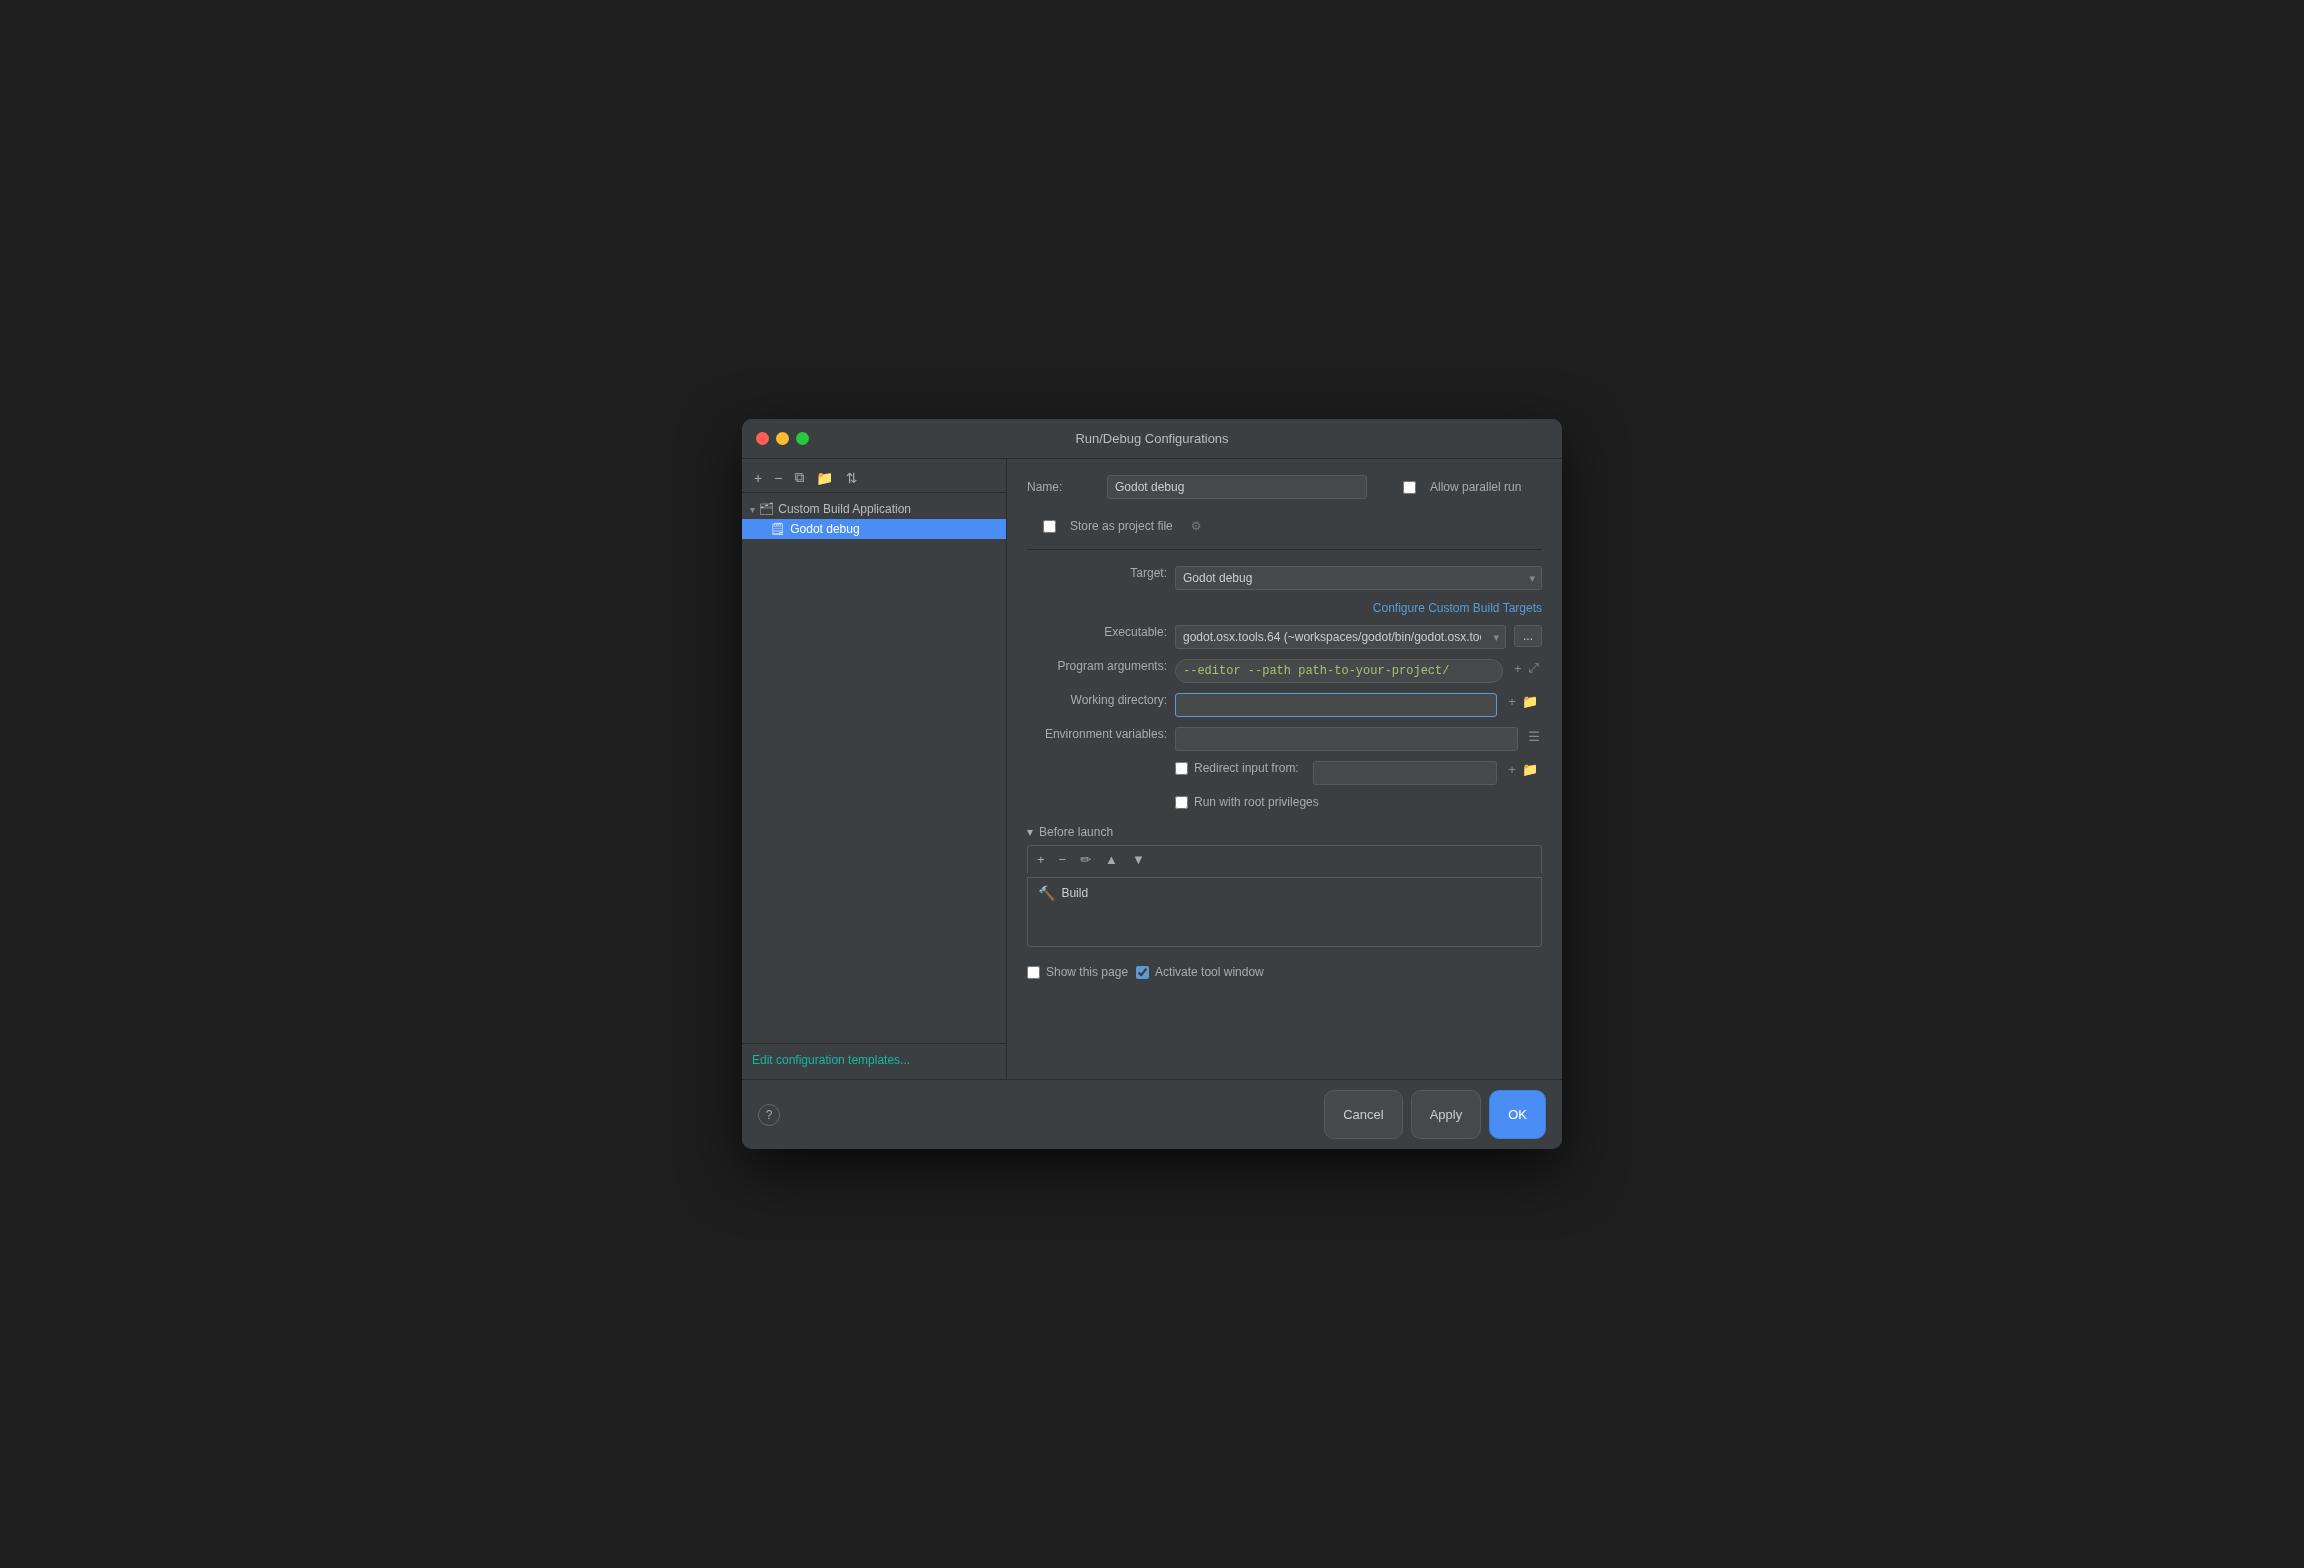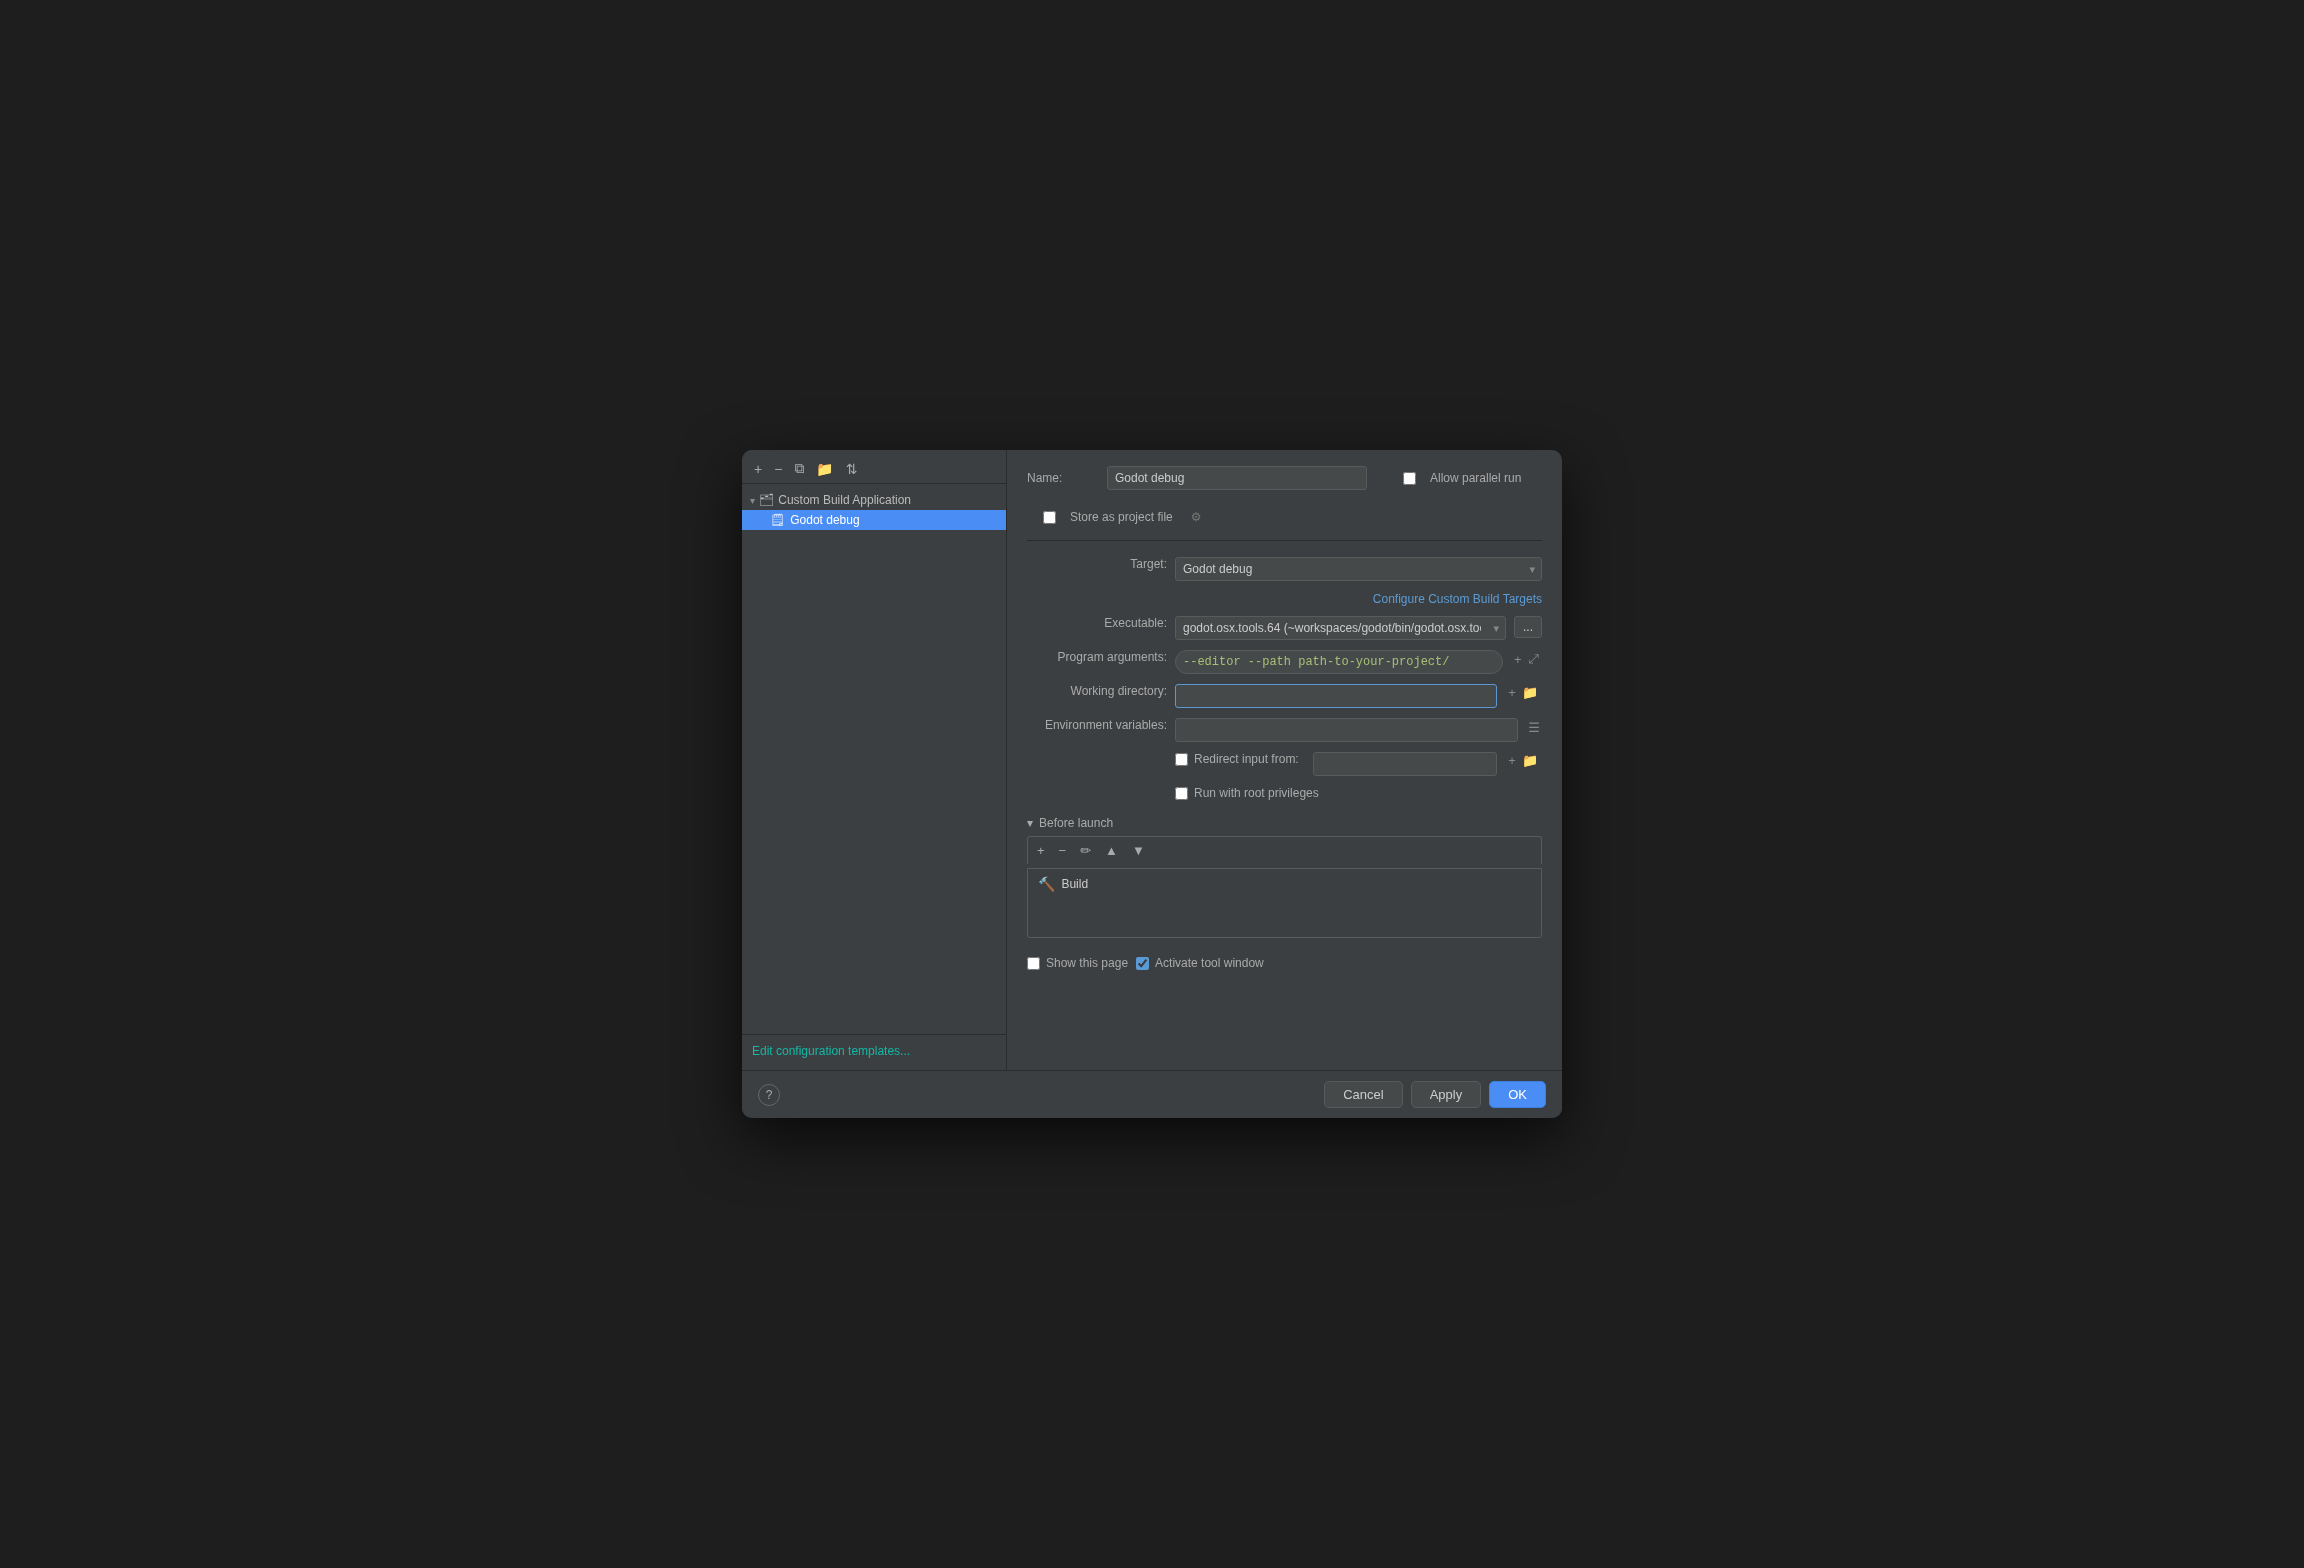--- a/index.html
+++ b/index.html
@@ -391,22 +391,22 @@
       cursor: pointer;
       display: flex;
       align-items: center;
       justify-content: center;
     }
     .footer-buttons {
       display: flex;
       gap: 8px;
     }
     .btn {
-      padding: 5px 18px;
-      border-radius: 5px;
+      padding: 16px 18px;
+      border-radius: 10px;
       font-size: 13px;
       cursor: pointer;
       border: 1px solid #5a5a5a;
     }
     .btn-default {
       background: #45494a;
       color: #ccc;
     }
     .btn-primary {
       background: #4a8ef5;
@@ -445,20 +445,28 @@
       display: flex;
       align-items: center;
       gap: 1px;
     }
   </style>
 </head>
 <body>
 
 <div class="dialog">
 
+  <div class="title-bar">
+    <div class="traffic-lights">
+      <div class="traffic-light tl-red"></div>
+      <div class="traffic-light tl-yellow"></div>
+      <div class="traffic-light tl-green"></div>
+    </div>
+    <span class="title-text">Run/Debug Configurations</span>
+  </div>
 
   <div class="body">
 
     <div class="sidebar">
 
       <div class="sidebar-toolbar">
         <button>+</button>
         <button>−</button>
         <button>⧉</button>
         <button>📁</button>

